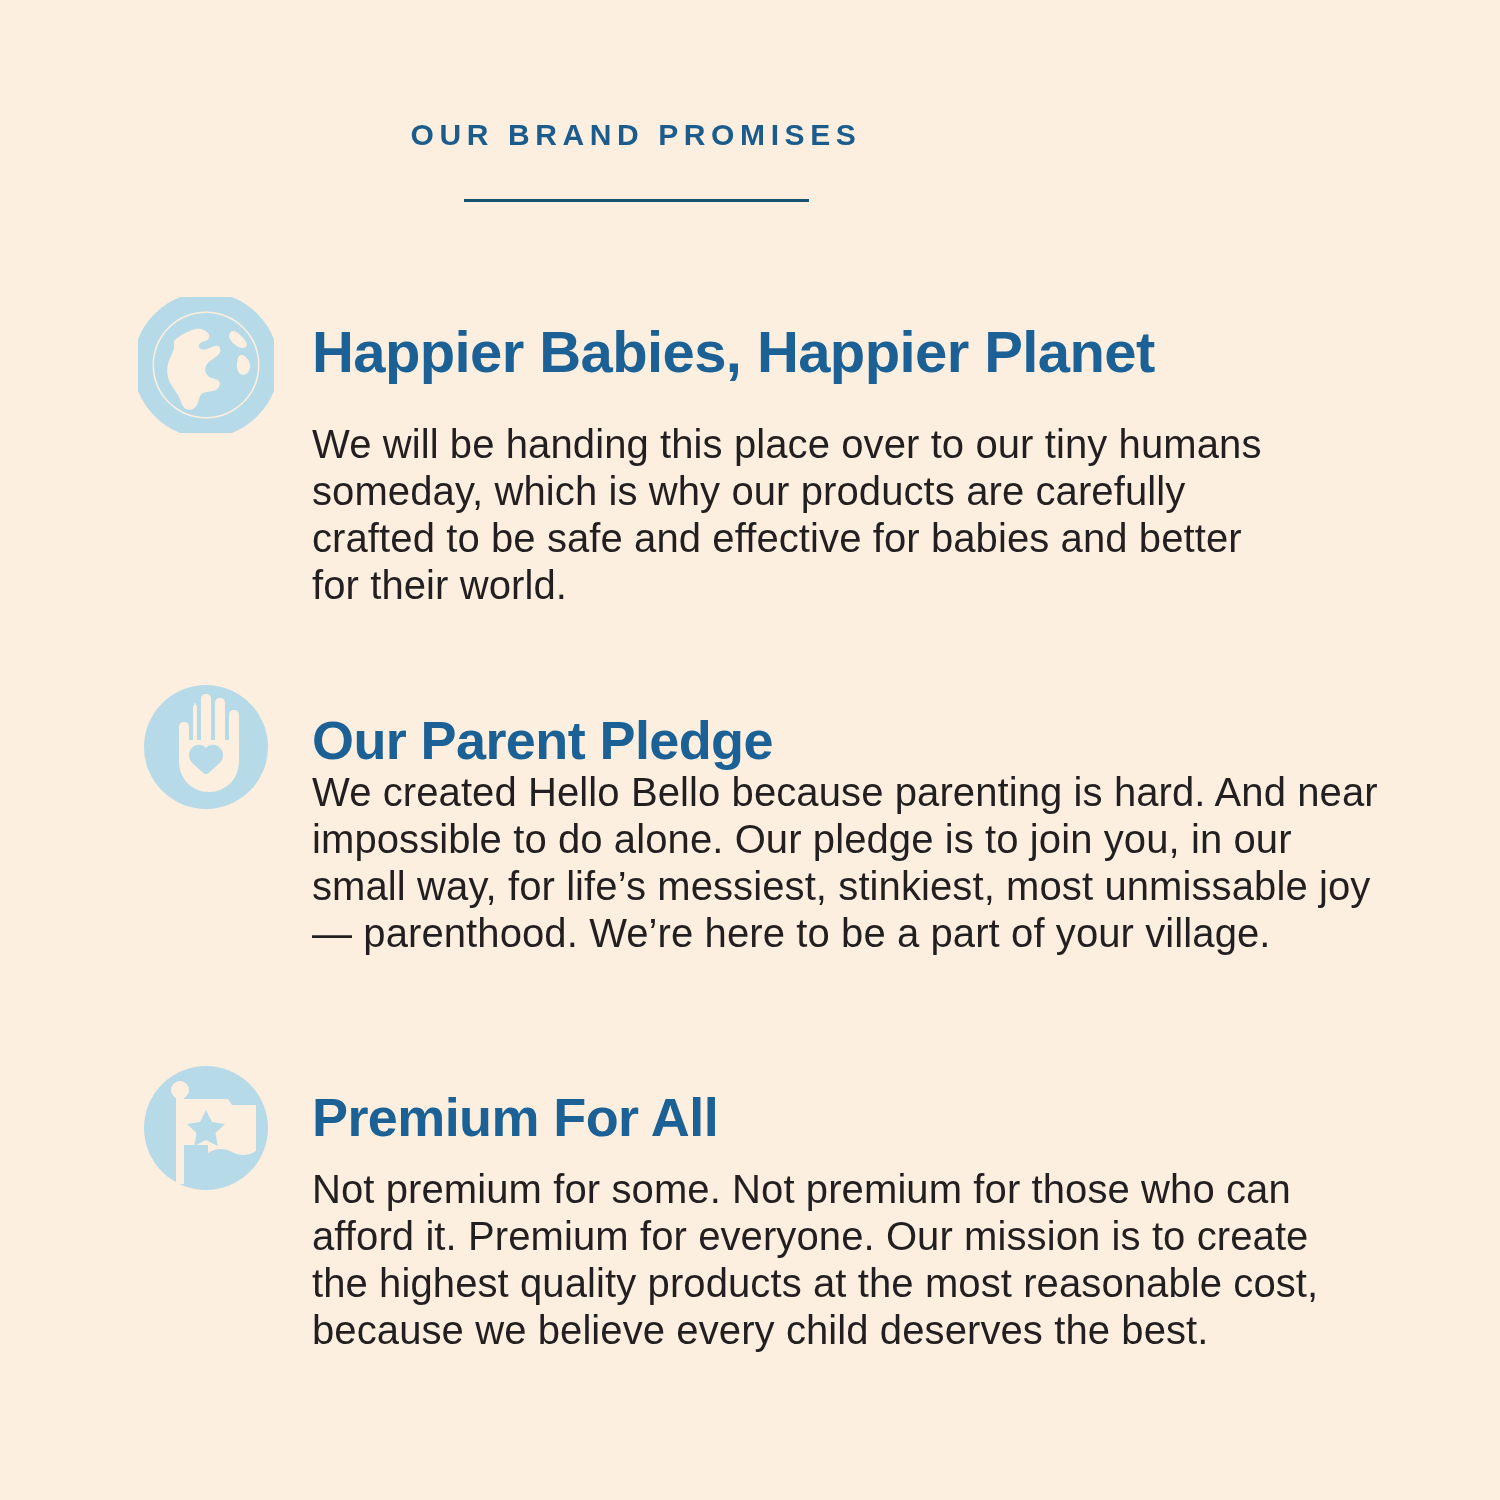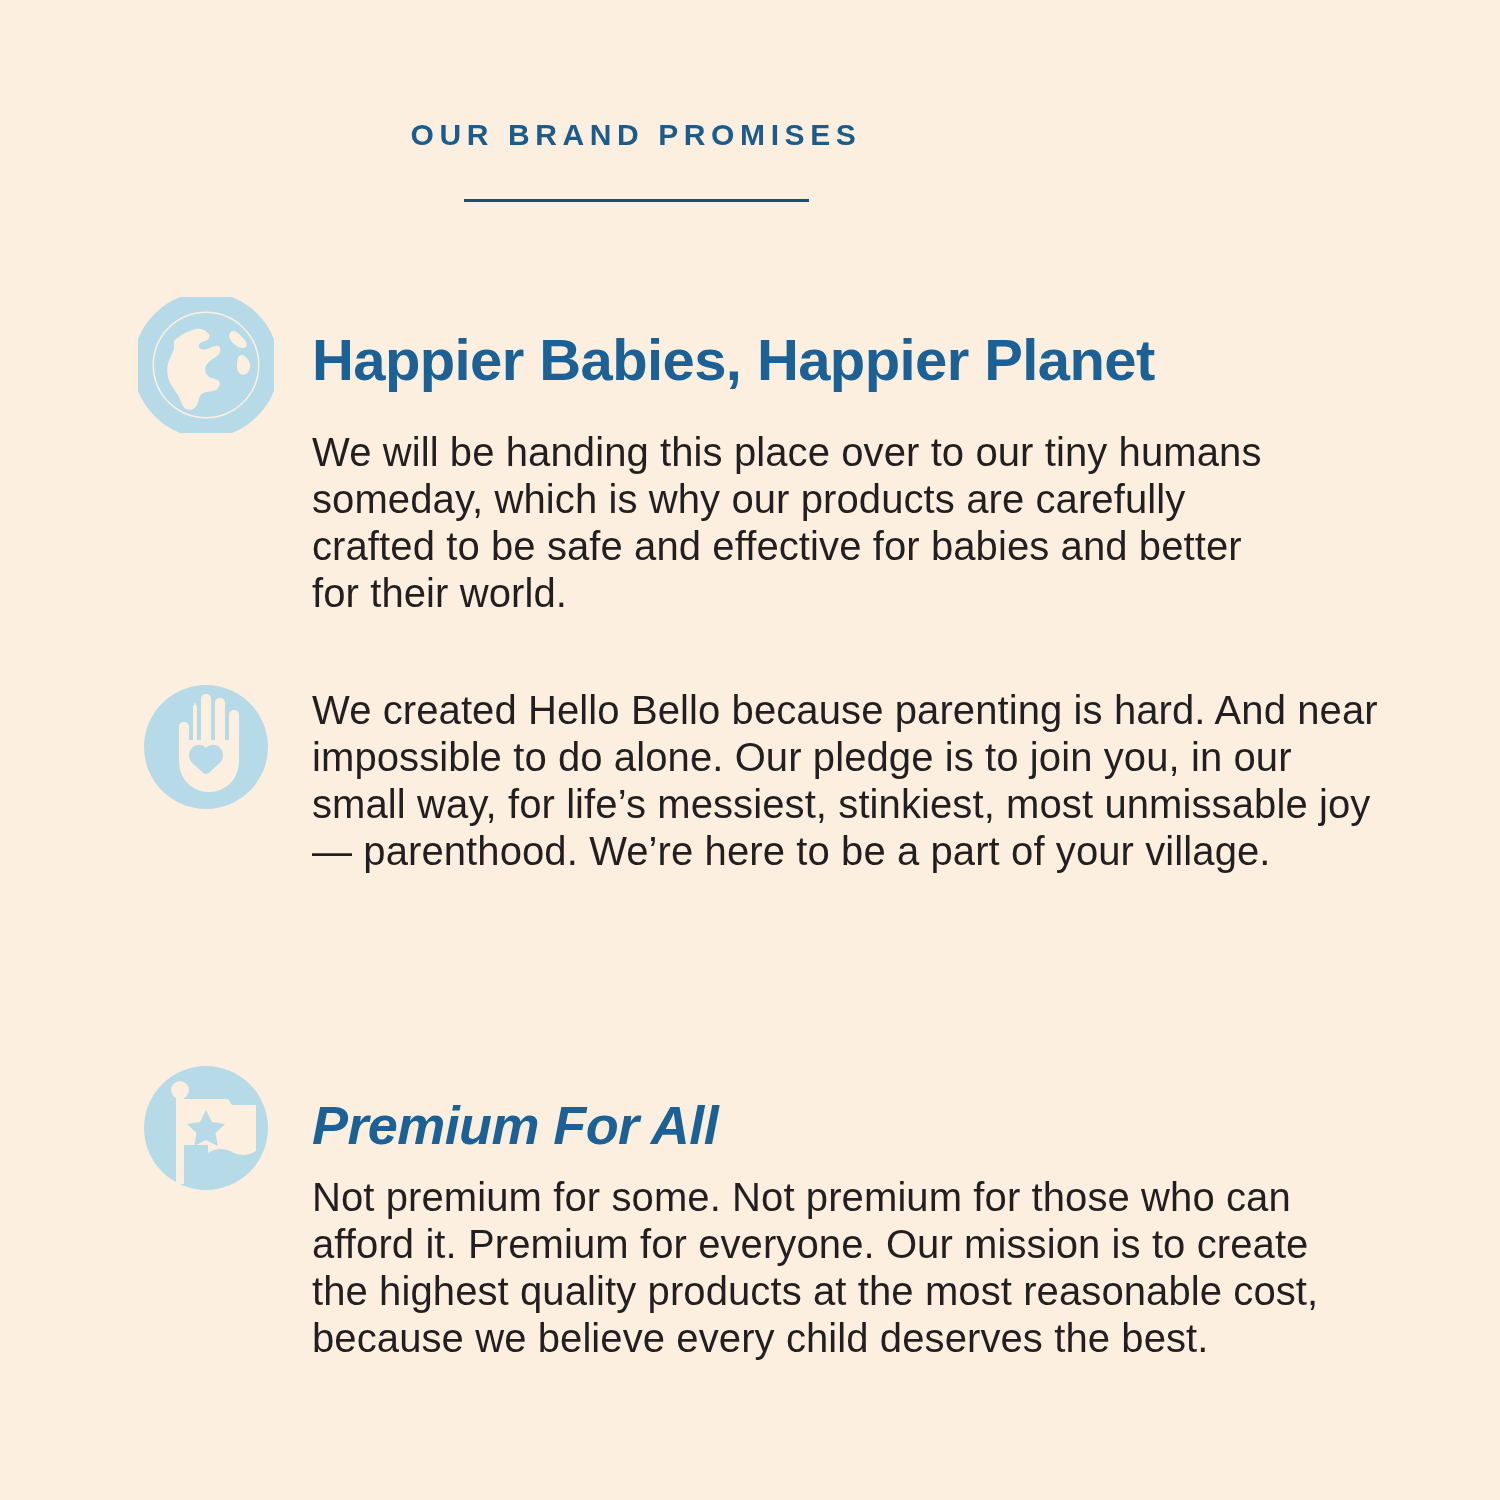--- a/index.html
+++ b/index.html
@@ -71,21 +71,21 @@
   }
   .icon-slot svg {
     display: block;
     width: 136px;
     height: 136px;
   }
 
   .promise-body {
     position: absolute;
     left: 312px;
-    top: 8px;
+    top: 0;
     width: 1080px;
   }
 
   .promise-title {
     font-family: "Liberation Sans", sans-serif;
     font-weight: 700;
     color: #1b6196;
     letter-spacing: -0.6px;
     white-space: nowrap;
   }
@@ -96,21 +96,20 @@
   }
   .promise-2 .promise-title {
     font-size: 54px;
     line-height: 58px;
     margin-top: 32px;
   }
   .promise-3 .promise-title {
     font-size: 54px;
     line-height: 58px;
     margin-top: 28px;
-    font-style: italic;
   }
 
   .promise-text {
     font-family: "Liberation Sans", sans-serif;
     font-weight: 300;
     color: #231f20;
     font-size: 40px;
     line-height: 47px;
     letter-spacing: 0.1px;
     max-width: 1000px;
@@ -230,20 +229,21 @@
           c-4 -4 -4 -11 0 -15
           c4 -4 10 -4 14 0
           l0 0
           c4 -4 10 -4 14 0
           c4 4 4 11 0 15
           l-11 10
           c-1 0.8 -2 1.2 -3 1.2 z"></path>
       </svg>
     </div>
     <div class="promise-body">
+      <div class="promise-title">Our Parent Pledge</div>
       <div class="promise-text">We created Hello Bello because parenting is hard. And near impossible to do alone. Our pledge is to join you, in our small way, for life’s messiest, stinkiest, most unmissable joy — parenthood. We’re here to be a part of your village.</div>
     </div>
   </div>
 
   <div class="promise promise-3">
     <div class="icon-slot">
       <svg viewBox="0 0 136 136" xmlns="http://www.w3.org/2000/svg" aria-hidden="true">
         <circle cx="68" cy="68" r="62" fill="#b6dae8"></circle>
 
         <circle cx="42" cy="30" r="9" fill="#fcefdf"></circle>

